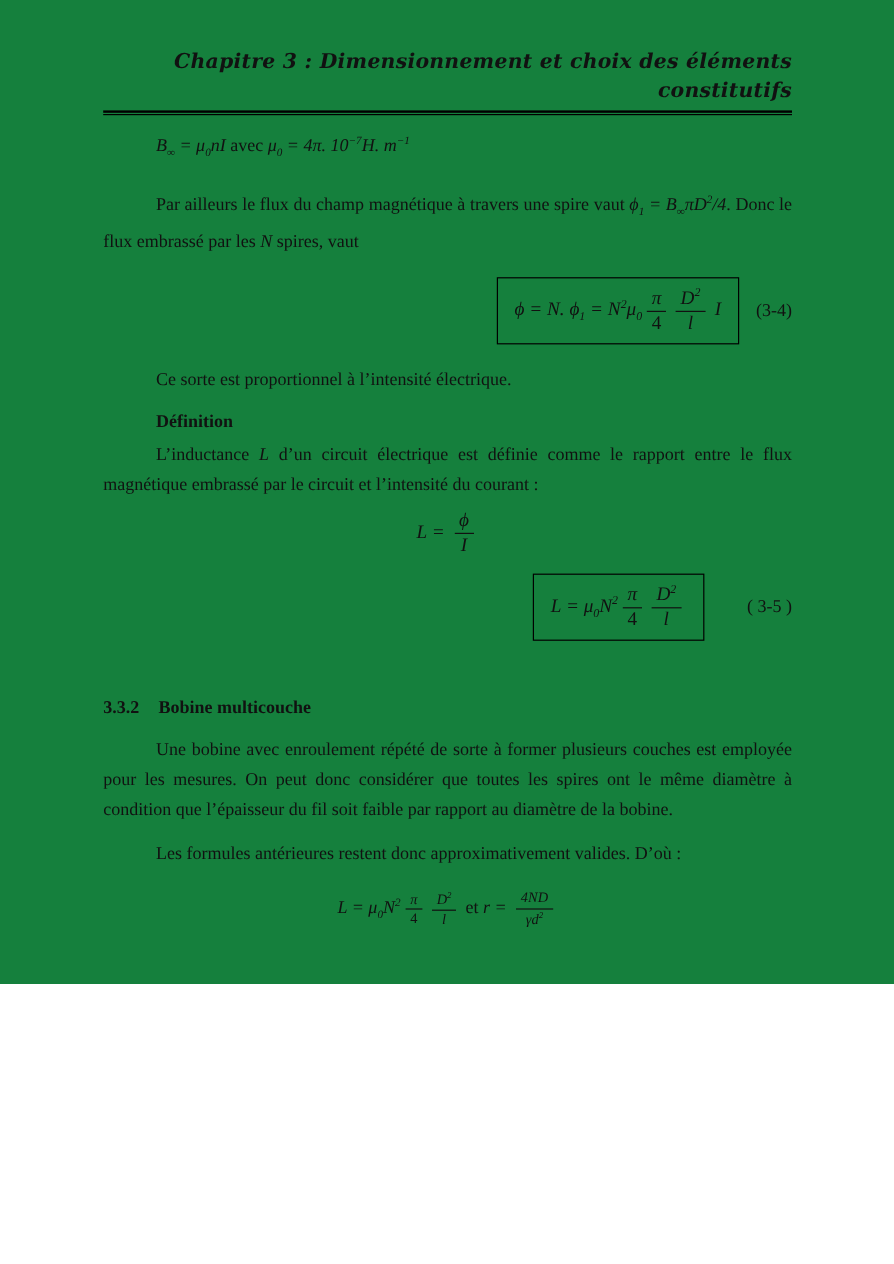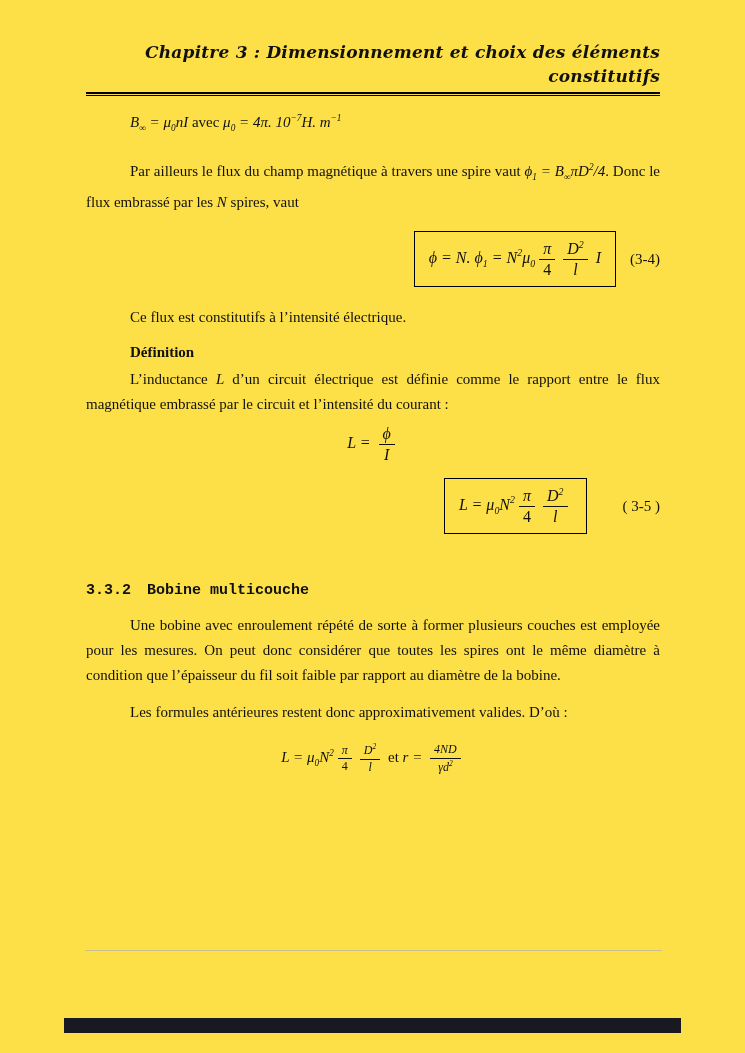--- a/index.html
+++ b/index.html
@@ -1,21 +1,21 @@
 <!DOCTYPE html>
 <html><head>
 <meta charset="utf-8">
 <style>
   * { margin: 0; padding: 0; box-sizing: border-box; }
   html, body { background: #ffffff; }
   .page {
     position: relative;
     width: 745px;
-    height: 1053px;
-    background: #fde047;
+    height: 820px;
+    background: #15803d;
     font-family: "Liberation Serif", serif;
     color: #111111;
     overflow: hidden;
   }
   .body-col {
     position: absolute;
     left: 86px;
     right: 85px;
     top: 40px;
   }
@@ -36,21 +36,21 @@
     border-bottom: 1px solid #000;
   }
   
   .para {
     font-size: 15px;
     line-height: 25px;
     text-align: justify;
   }
   .indent { text-indent: 44px; }
   .bold { font-weight: bold; }
-  .heading2 { font-weight: bold; font-family: Liberation Mono, monospace; }
+  .heading2 { font-weight: bold; }
   .h2-label { margin-left: 16px; }
   
   .formula {
     font-size: 15px;
     line-height: 25px;
   }
   .indent-formula { margin-left: 44px; }
   .centered { text-align: center; }
   .mi { font-style: italic; }
   .mn { font-style: normal; }
@@ -156,21 +156,21 @@
       <div class="eq-box"><span class="mi">ϕ = N. ϕ</span><sub>1</sub><span class="mi"> = N</span><sup>2</sup><span class="mi">μ</span><sub>0</sub><span class="frac">
             <span class="num"><span class="mi">π</span></span>
             <span class="den"><span class="mn">4</span></span>
           </span><span class="frac">
             <span class="num"><span class="mi">D</span><sup>2</sup></span>
             <span class="den"><span class="mi">l</span></span>
           </span><span class="mi"> I</span></div>
       <span class="eq-tag">(3-4)</span>
     </div>
 
-    <p class="para indent m-p4">Ce flux est constitutifs à l’intensité électrique.</p>
+    <p class="para indent m-p4">Ce sorte est proportionnel à l’intensité électrique.</p>
 
     <p class="para indent bold m-h1">Définition</p>
 
     <p class="para indent m-p5"><span class="mn">L’inductance </span><span class="mi">L</span><span class="mn"> d’un circuit électrique est définie comme le rapport entre le flux magnétique embrassé par le circuit et l’intensité du courant :</span></p>
 
     <div class="formula centered m-fL"><span class="mi">L = </span><span class="frac">
           <span class="num"><span class="mi">ϕ</span></span>
           <span class="den"><span class="mi">I</span></span>
         </span></div>
 

